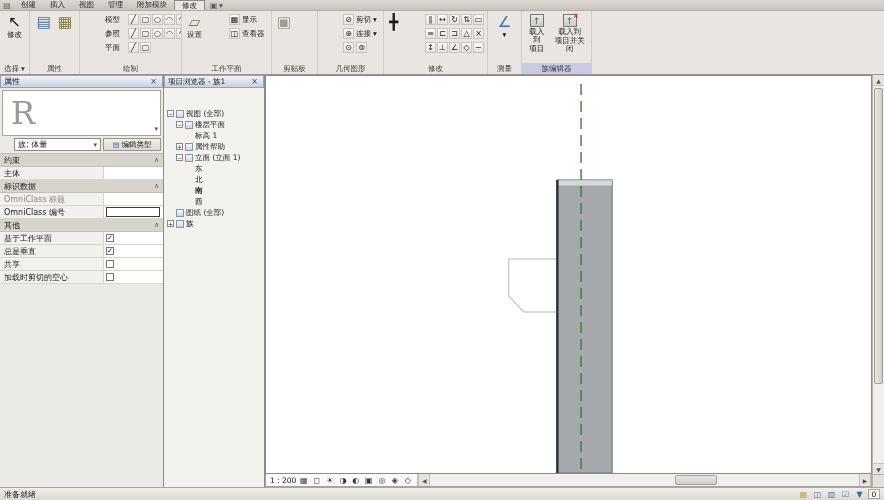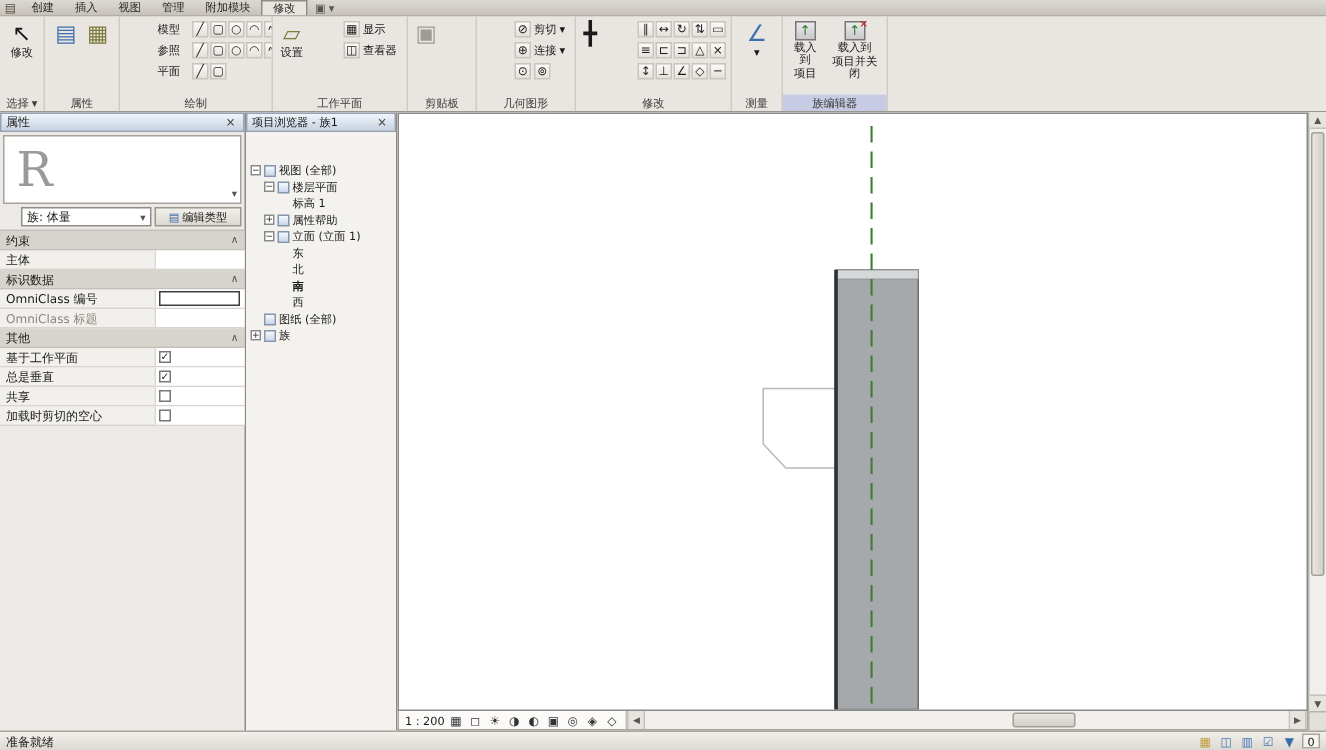--- a/index.html
+++ b/index.html
@@ -358,28 +358,28 @@
       </div>
       <div class="prow">
         <span class="pl">主体</span>
         <span class="pv"></span>
       </div>
       <div class="psec">
         <span>标识数据</span>
         <span class="caret">∧</span>
       </div>
       <div class="prow">
+        <span class="pl dim">OmniClass 标题</span>
+        <span class="pv"></span>
+      </div>
+      <div class="prow">
         <span class="pl">OmniClass 编号</span>
         <span class="pv">
             <span class="pin"></span>
           </span>
-      </div>
-      <div class="prow">
-        <span class="pl dim">OmniClass 标题</span>
-        <span class="pv"></span>
       </div>
       <div class="psec">
         <span>其他</span>
         <span class="caret">∧</span>
       </div>
       <div class="prow">
         <span class="pl">基于工作平面</span>
         <span class="pv">
             <span class="cb">✓</span>
           </span>

